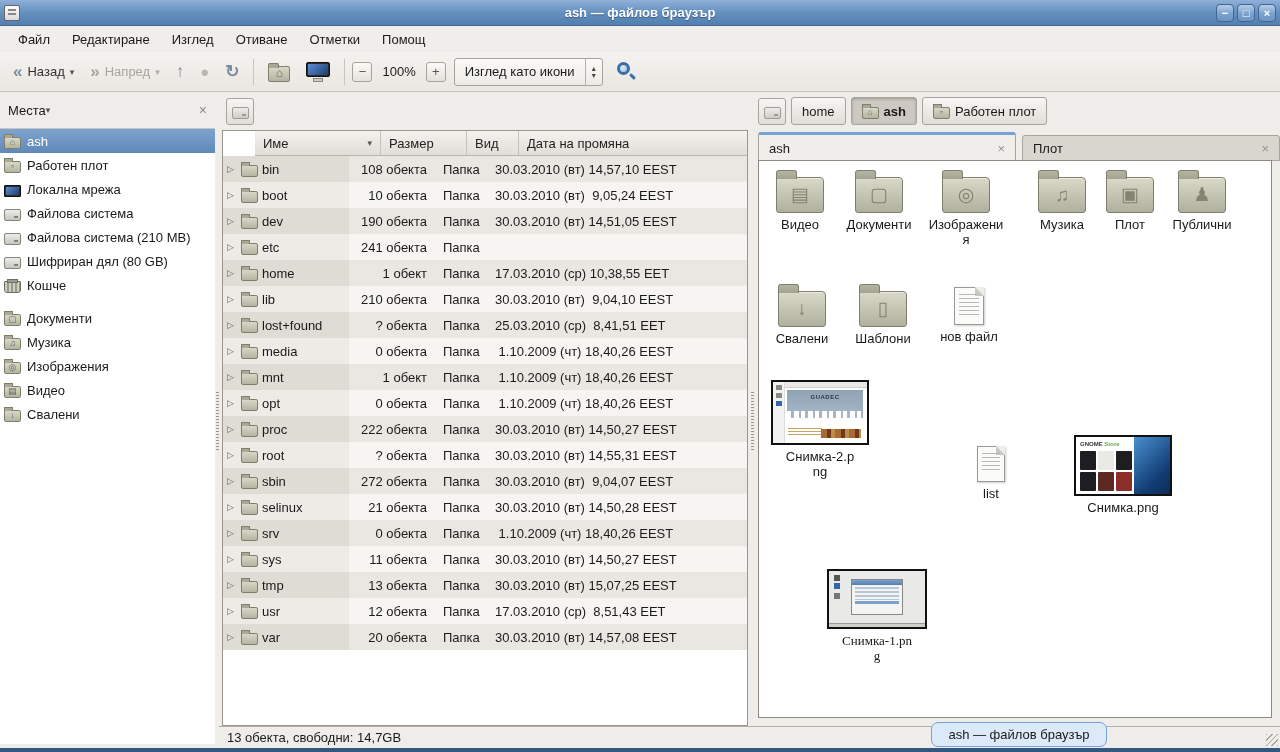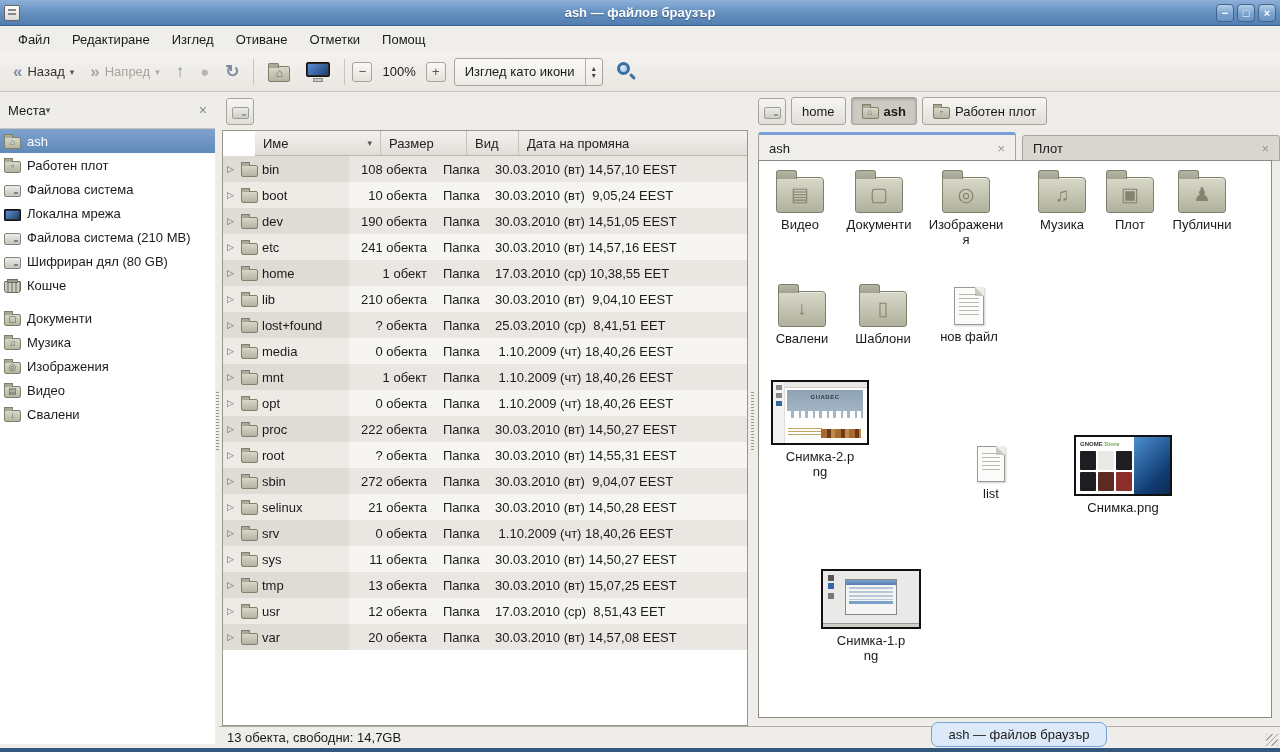--- a/index.html
+++ b/index.html
@@ -243,26 +243,26 @@
       </div>
     <span>ash</span>
   </div>
   <div class="side-item">
     <div class="sicon folder">
         <span class="em">▫</span>
       </div>
     <span>Работен плот</span>
   </div>
   <div class="side-item">
+    <div class="sicon network"></div>
+    <span>Локална мрежа</span>
+  </div>
+  <div class="side-item">
     <div class="sicon drive"></div>
     <span>Файлова система</span>
-  </div>
-  <div class="side-item">
-    <div class="sicon network"></div>
-    <span>Локална мрежа</span>
   </div>
   <div class="side-item">
     <div class="sicon drive"></div>
     <span>Файлова система (210 MB)</span>
   </div>
   <div class="side-item">
     <div class="sicon drive"></div>
     <span>Шифриран дял (80 GB)</span>
   </div>
   <div class="side-item">
@@ -363,21 +363,20 @@
       </div>
 
       <div class="trow">
         <div class="cell-name">
           <span class="expander">▷</span>
           <div class="sicon folder"></div>
           <span>etc</span>
         </div>
         <div class="cell-size">241 обекта</div>
         <div class="cell-type">Папка</div>
-        <div class="cell-date">30.03.2010 (вт) 14,57,16 EEST</div>
       </div>
 
       <div class="trow">
         <div class="cell-name">
           <span class="expander">▷</span>
           <div class="sicon folder"></div>
           <span>home</span>
         </div>
         <div class="cell-size">1 обект</div>
         <div class="cell-type">Папка</div>
@@ -677,21 +676,21 @@
           <i></i>
           <i></i>
           <i></i>
           <i></i>
           <i></i>
         </div>
     </div>
     <div class="ilabel" style="max-width:98px">Снимка.png</div>
   </div>
 
-  <div class="ifile" style="left:62px;top:408px;width:100px;">
+  <div class="ifile" style="left:68px;top:408px;width:100px;font-family:Liberation Serif, serif;">
     <div class="thumb th-desk" style="width:100px;height:60px;">
       <div class="icons">
           <i style="top:4px"></i>
           <i></i>
           <i></i>
         </div>
       <div class="win">
           <div class="tb"></div>
           <div class="ln"></div>
           <div class="sel"></div>

